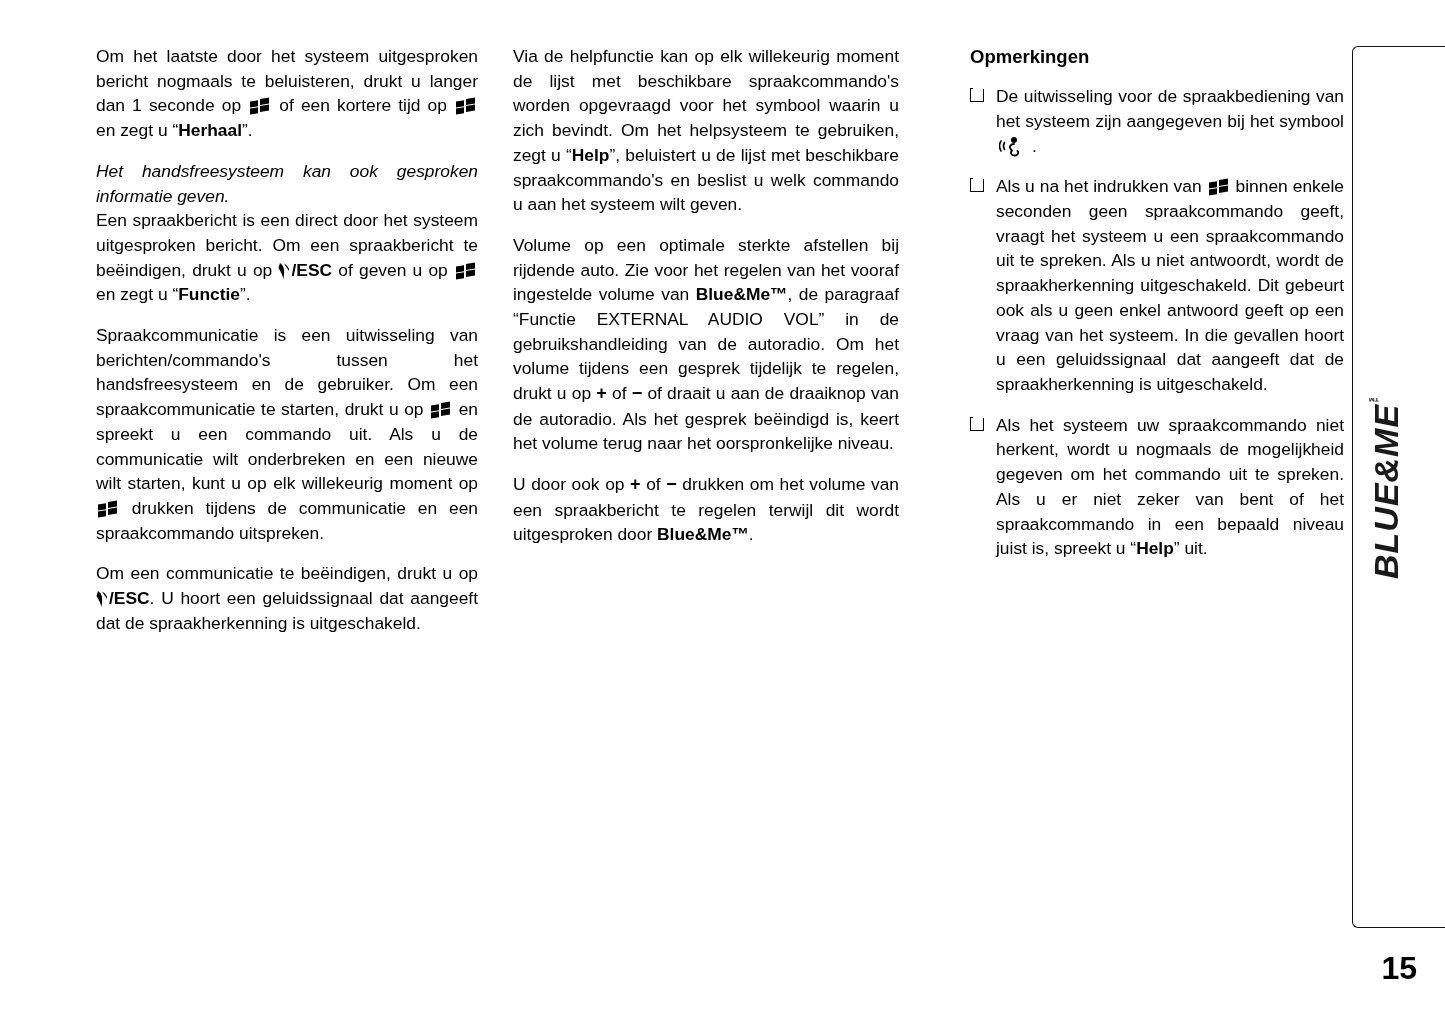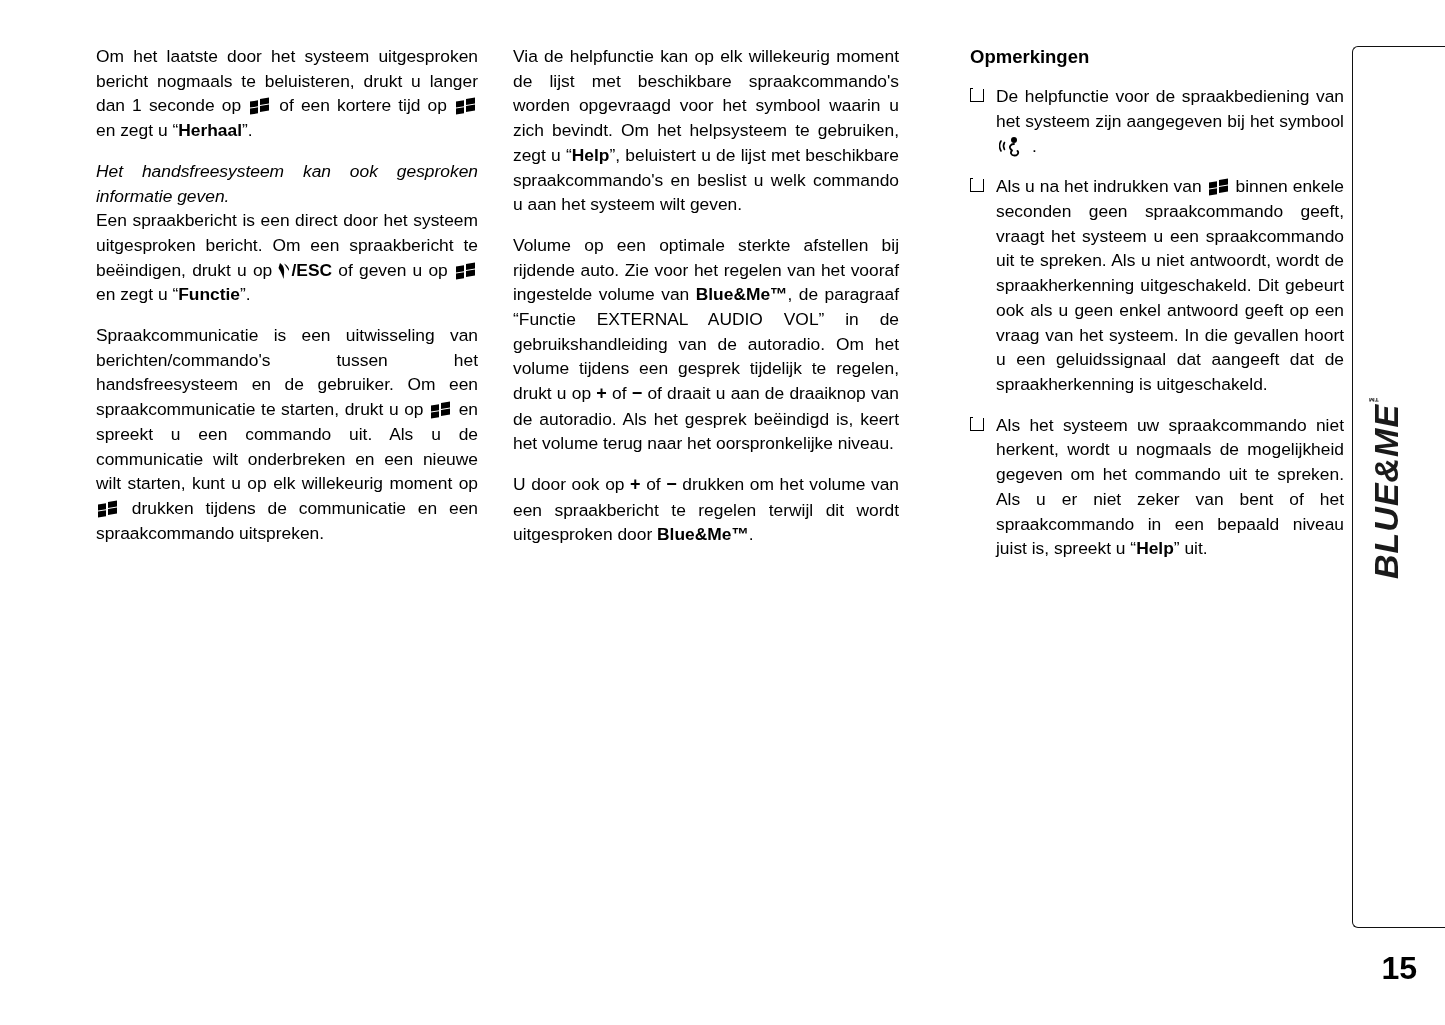--- a/index.html
+++ b/index.html
@@ -175,41 +175,45 @@
 
     <p class="tight"><span>Het handsfreesysteem kan ook gesproken informatie geven.</span></p>
 
     <p><span>Een spraakbericht is een direct door het systeem uitgesproken bericht. Om een spraakbericht te beëindigen, drukt u op </span><span class="icon icon-esc"><svg viewBox="0 0 12 16" width="12" height="16">
             <path d="M2 0 C6 3, 7 6, 5.5 16 C4 10, 1.5 7, 0.5 5 Z" fill="#000"></path>
             <path d="M6 0.5 C9.5 2.5, 11.5 5, 11 8 C9.5 5.5, 7.5 3, 6 0.5 Z" fill="#000"></path>
           </svg></span><span class="bold">/ESC</span><span> of geven u op </span><span class="icon icon-mfd"><i></i><i></i><i></i><i></i></span><span> en zegt u “</span><span class="bold">Functie</span><span>”.</span></p>
 
     <p><span>Spraakcommunicatie is een uitwisseling van berichten/commando's tussen het handsfreesysteem en de gebruiker. Om een spraakcommunicatie te starten, drukt u op </span><span class="icon icon-mfd"><i></i><i></i><i></i><i></i></span><span> en spreekt u een commando uit. Als u de communicatie wilt onderbreken en een nieuwe wilt starten, kunt u op elk willekeurig moment op </span><span class="icon icon-mfd"><i></i><i></i><i></i><i></i></span><span> drukken tijdens de communicatie en een spraakcommando uitspreken.</span></p>
 
+    <p><span>Om een communicatie te beëindigen, drukt u op </span><span class="icon icon-esc"><svg viewBox="0 0 12 16" width="12" height="16">
+            <path d="M2 0 C6 3, 7 6, 5.5 16 C4 10, 1.5 7, 0.5 5 Z" fill="#000"></path>
+            <path d="M6 0.5 C9.5 2.5, 11.5 5, 11 8 C9.5 5.5, 7.5 3, 6 0.5 Z" fill="#000"></path>
+          </svg></span><span class="bold">/ESC</span><span>. U hoort een geluidssignaal dat aangeeft dat de spraakherkenning is uitgeschakeld.</span></p>
 
   </div>
 
   <div class="col col-2">
 
     <p><span>Via de helpfunctie kan op elk willekeurig moment de lijst met beschikbare spraakcommando's worden opgevraagd voor het symbool waarin u zich bevindt. Om het helpsysteem te gebruiken, zegt u “</span><span class="bold">Help</span><span>”, beluistert u de lijst met beschikbare spraakcommando's en beslist u welk commando u aan het systeem wilt geven.</span></p>
 
     <p><span>Volume op een optimale sterkte afstellen bij rijdende auto. Zie voor het regelen van het vooraf ingestelde volume van </span><span class="bold">Blue&amp;Me™</span><span>, de paragraaf “Functie EXTERNAL AUDIO VOL” in de gebruikshandleiding van de autoradio. Om het volume tijdens een gesprek tijdelijk te regelen, drukt u op </span><span class="sym">+</span><span> of </span><span class="sym">−</span><span> of draait u aan de draaiknop van de autoradio. Als het gesprek beëindigd is, keert het volume terug naar het oorspronkelijke niveau.</span></p>
 
     <p><span>U door ook op </span><span class="sym">+</span><span> of </span><span class="sym">−</span><span> drukken om het volume van een spraakbericht te regelen terwijl dit wordt uitgesproken door </span><span class="bold">Blue&amp;Me™</span><span>.</span></p>
 
 
   </div>
 
   <div class="col col-3">
 
     <div class="notes-title">Opmerkingen</div>
 
     <div class="note">
       <span class="bullet"></span>
-      <span>De helpfunctie voor de spraakbediening van het systeem zijn aangegeven bij het symbool </span><span class="icon icon-speech"><svg viewBox="0 0 30 22" width="30" height="22">
+      <span>De uitwisseling voor de spraakbediening van het systeem zijn aangegeven bij het symbool </span><span class="icon icon-speech"><svg viewBox="0 0 30 22" width="30" height="22">
             <path d="M2 6 C0.2 9, 0.2 13, 2 16" stroke="#000" stroke-width="1.6" fill="none" stroke-linecap="round"></path>
             <path d="M5.5 7.5 C4.3 9.5, 4.3 12.5, 5.5 14.5" stroke="#000" stroke-width="1.6" fill="none" stroke-linecap="round"></path>
             <circle cx="15" cy="5" r="3" fill="#000"></circle>
             <path d="M15 9 C11.5 9, 10 12, 11.5 14 L13 15.5 C11 17.5, 12 20.5, 15.5 20.5 C19 20.5, 20 17.5, 18.5 16" stroke="#000" stroke-width="1.8" fill="none" stroke-linecap="round" stroke-linejoin="round"></path>
           </svg></span><span>.</span>
     </div>
 
     <div class="note">
       <span class="bullet"></span>
       <span>Als u na het indrukken van </span><span class="icon icon-mfd"><i></i><i></i><i></i><i></i></span><span> binnen enkele seconden geen spraakcommando geeft, vraagt het systeem u een spraakcommando uit te spreken. Als u niet antwoordt, wordt de spraakherkenning uitgeschakeld. Dit gebeurt ook als u geen enkel antwoord geeft op een vraag van het systeem. In die gevallen hoort u een geluidssignaal dat aangeeft dat de spraakherkenning is uitgeschakeld.</span>

